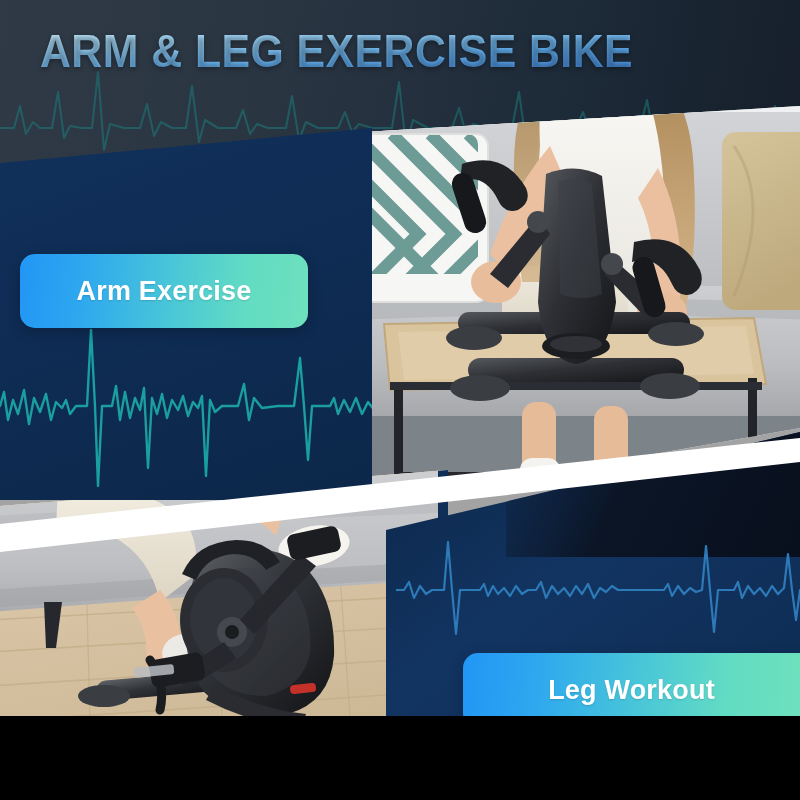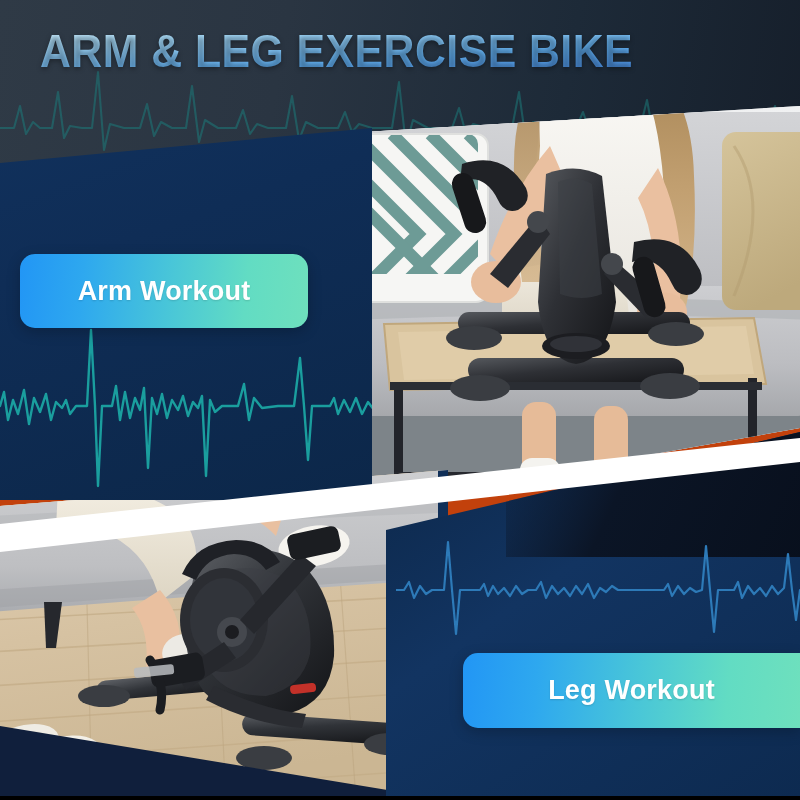--- a/index.html
+++ b/index.html
@@ -8,23 +8,23 @@
     padding: 0;
     background: #000;
   }
   body {
     font-family: "Liberation Sans", "DejaVu Sans", sans-serif;
   }
 
   #poster {
     position: relative;
     width: 800px;
-    height: 796px;
-    overflow: hidden;
-    background: #c2410c;
+    height: 716px;
+    overflow: hidden;
+    background: #a3a3a3;
   }
 
   
   .header-band {
     position: absolute;
     left: 0; top: 0;
     width: 800px;
     height: 175px;
     background:
       linear-gradient(100deg, #2f3a46 0%, #2a3542 35%, #1d2a38 70%, #161f2b 100%);
@@ -477,20 +477,20 @@
                L388 64 L392 30 L396 66 L400 96 L404 66 L410 66" fill="none" stroke="#2d7ab8" stroke-width="2.2" stroke-linejoin="round" stroke-linecap="round"></path>
     </svg>
   </div>
 
   <svg style="position:absolute;left:0;top:0;width:800px;height:800px;z-index:4;pointer-events:none;" viewBox="0 0 800 800" preserveAspectRatio="none">
     <polygon points="0,524 800,438 800,462 0,552" fill="#ffffff"></polygon>
     <polygon points="362,92 800,66 800,110 362,130" fill="none"></polygon>
   </svg>
 
   <div class="badge badge-arm">
-    <span>Arm Workout</span>
+    <span>Arm Exercise</span>
   </div>
 
   <div class="badge badge-leg">
     <span>Leg Workout</span>
   </div>
 
 </div>
 
 </body></html>

